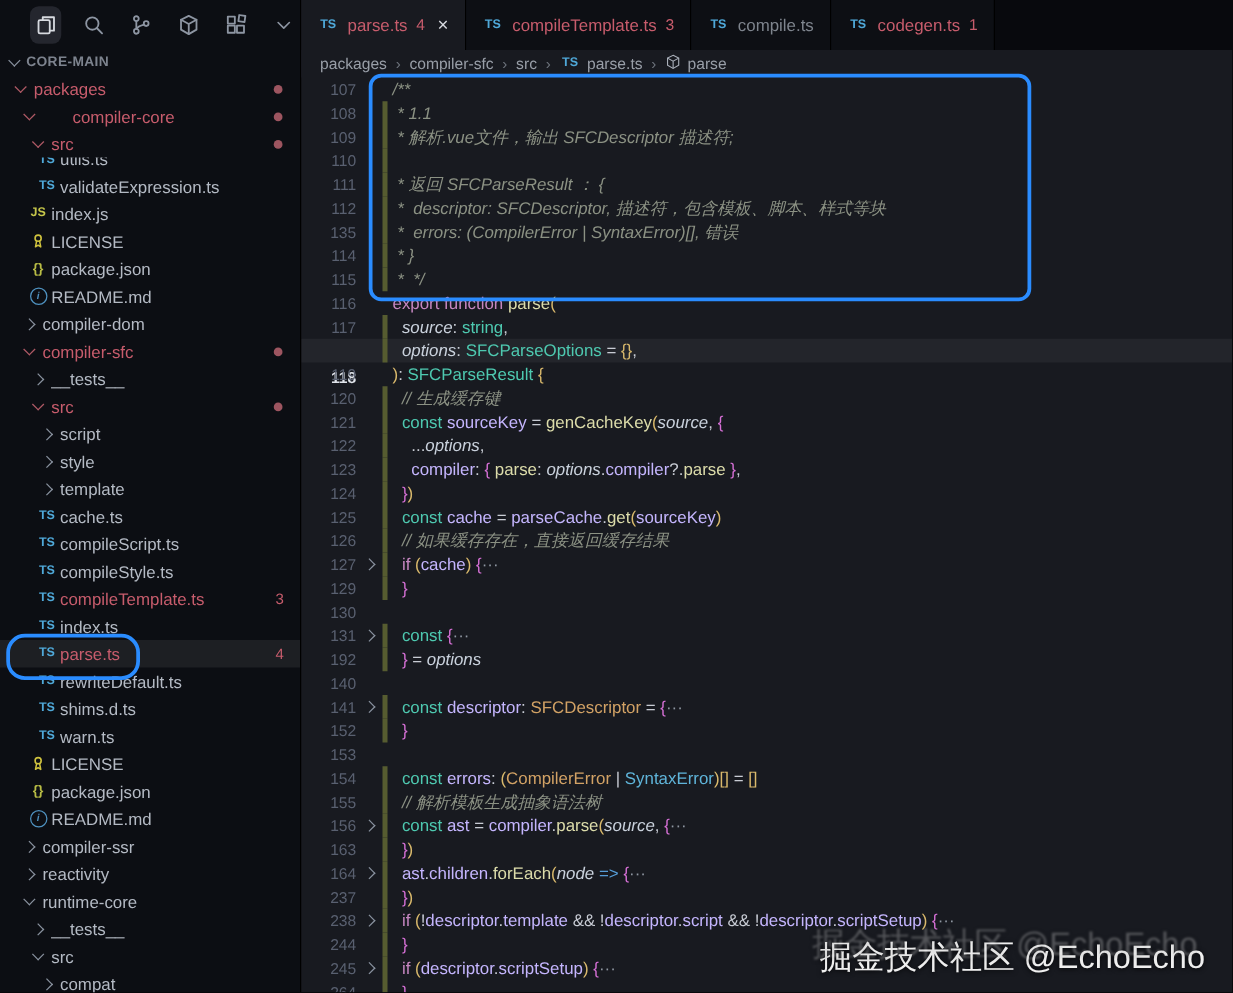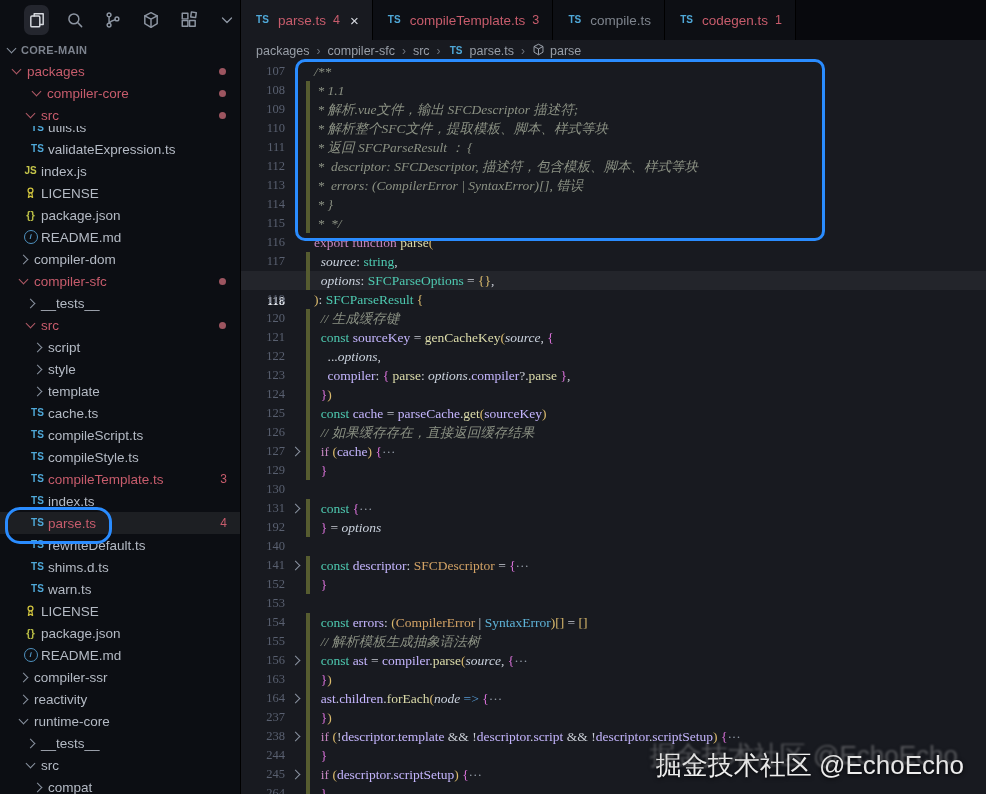--- a/index.html
+++ b/index.html
@@ -46,21 +46,21 @@
   .tab.t-err{color:#c75c6c;}
   .tab.t-dim{color:#7e848d;}
   .tab .tbnum{font-size:12.5px;}
   .tab .close{color:#d7dae0;font-size:15px;margin-left:3px;}
   .crumbs{height:22px;display:flex;align-items:center;gap:7px;padding-left:15px;color:#989ea7;font-size:12.5px;background:#181a20;}
   .crumb{display:flex;align-items:center;gap:5px;cursor:pointer;}
   .csep{color:#6d737c;font-size:12px;}
   .cube-icon svg{stroke:#aab0ba;fill:none;stroke-width:1.1;}
 
   
-  .code{position:absolute;left:0;top:62px;right:0;bottom:0;font-family:Liberation Serif, serif;
+  .code{position:absolute;left:0;top:62px;right:0;bottom:0;font-family:Liberation Sans, sans-serif;
         font-size:13.5px;overflow:hidden;}
   .cl{display:flex;height:19px;align-items:center;cursor:text;}
   .cl.cur{background:rgba(255,255,255,.05);}
   .ln{width:44px;flex-shrink:0;text-align:right;color:#596070;font-size:12.5px;}
   .ln.lncur{color:#e0e4ea;font-weight:700;margin-top:42px;}
   .foldz{width:21px;flex-shrink:0;display:flex;align-items:center;justify-content:center;}
   .foldz .chev{border-color:#8a93a0;}
   .barslot{width:8px;align-self:stretch;position:relative;flex-shrink:0;}
   .barslot.baron::before{content:'';position:absolute;left:0;top:0;bottom:0;width:4px;background:#565c30;}
   .ct{white-space:pre;color:#d4d4d4;}
@@ -142,21 +142,21 @@
         <div class="trow err">
           <div class="tinner" style="padding-left: 8px;">
             <span class="slot">
               <span class="chev down"></span>
             </span>
             <span class="tlabel">packages</span>
             <span class="tdot"></span>
           </div>
         </div>
         <div class="trow err">
-          <div class="tinner" style="padding-left: 28px;">
+          <div class="tinner" style="padding-left: 15px; gap: 24px;">
             <span class="slot">
               <span class="chev down"></span>
             </span>
             <span class="tlabel">compiler-core</span>
             <span class="tdot"></span>
           </div>
         </div>
         <div class="trow err">
           <div class="tinner" style="padding-left: 22px;">
             <span class="slot">
@@ -502,36 +502,35 @@
         <div class="cl">
           <span class="ln">109</span>
           <span class="foldz"></span>
           <span class="barslot baron"></span>
           <span class="ct"><span class="c-cm"> * 解析.vue文件，输出 SFCDescriptor 描述符;</span></span>
         </div>
         <div class="cl">
           <span class="ln">110</span>
           <span class="foldz"></span>
           <span class="barslot baron"></span>
-          <span class="ct"><span class="c-cm"> * 解析整个SFC文件，提取模板、脚本、样式等块</span></span>
         </div>
         <div class="cl">
           <span class="ln">111</span>
           <span class="foldz"></span>
           <span class="barslot baron"></span>
           <span class="ct"><span class="c-cm"> * 返回 SFCParseResult ： {</span></span>
         </div>
         <div class="cl">
           <span class="ln">112</span>
           <span class="foldz"></span>
           <span class="barslot baron"></span>
           <span class="ct"><span class="c-cm"> *  descriptor: SFCDescriptor, 描述符，包含模板、脚本、样式等块</span></span>
         </div>
         <div class="cl">
-          <span class="ln">113</span>
+          <span class="ln">135</span>
           <span class="foldz"></span>
           <span class="barslot baron"></span>
           <span class="ct"><span class="c-cm"> *  errors: (CompilerError | SyntaxError)[], 错误</span></span>
         </div>
         <div class="cl">
           <span class="ln">114</span>
           <span class="foldz"></span>
           <span class="barslot baron"></span>
           <span class="ct"><span class="c-cm"> * }</span></span>
         </div>

